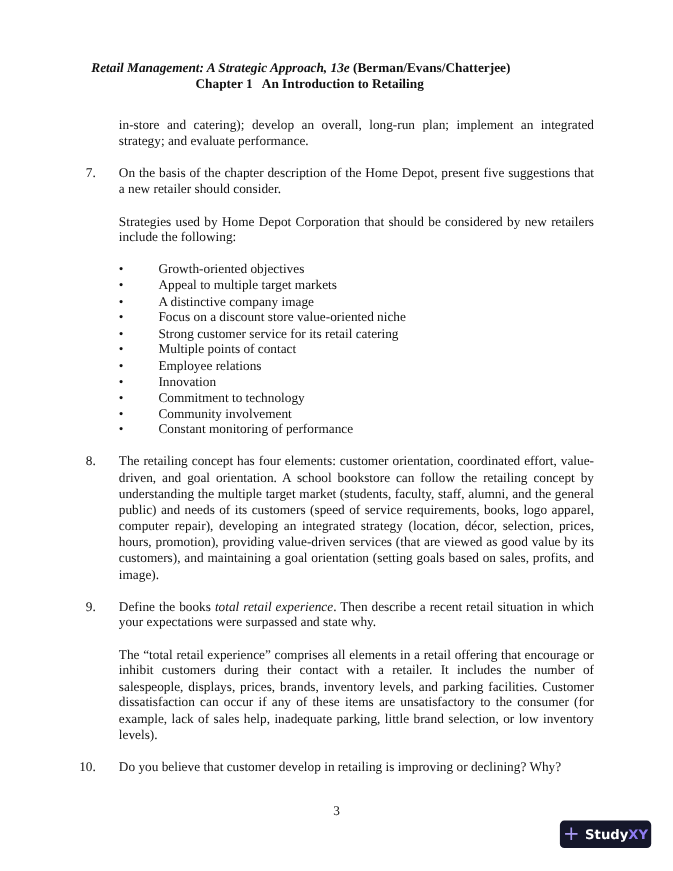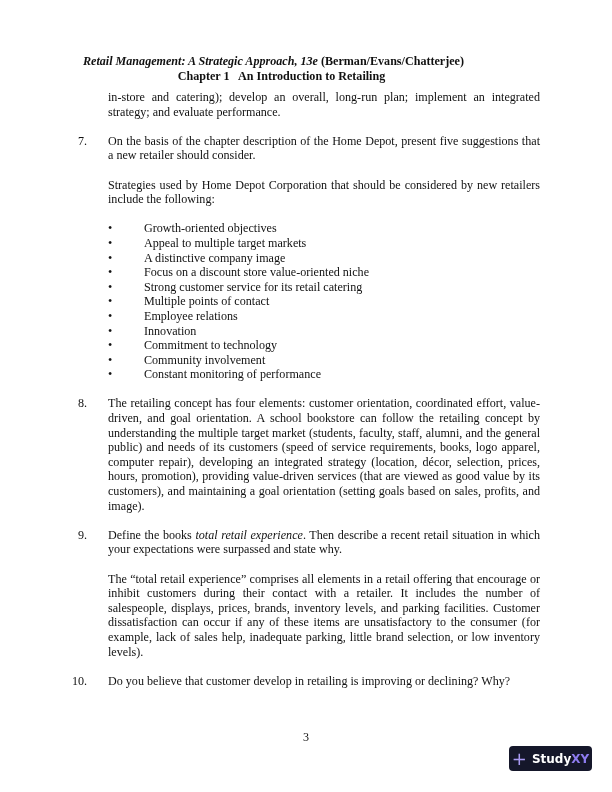--- a/index.html
+++ b/index.html
@@ -2,21 +2,21 @@
 <html><head>
   <meta charset="utf-8">
   <style>
     html, body { margin: 0; padding: 0; background: #ffffff; }
     body { width: 612px; height: 792px; position: relative; overflow: hidden;
       font-family: "Liberation Serif", "DejaVu Serif", serif; color: #111; font-size: 12.1px; }
     .header { position: absolute; top: 54px; left: 0; width: 541px; text-align: center; line-height: 14.5px; font-weight: bold; }
     .header .l1 { padding-left: 6px; }
     .header .l2 { padding-left: 22px; }
     .header i { font-style: italic; }
-    .body { position: absolute; left: 108px; top: 90px; width: 432px; line-height: 14.6px; }
+    .body { position: absolute; left: 108px; top: 106px; width: 432px; line-height: 14.6px; }
     .para { text-align: justify; margin: 0 0 14.6px 0; }
     .q { position: relative; margin: 0 0 14.6px 0; text-align: justify; }
     .qnum { position: absolute; left: -30px; top: 0; }
     .qnum.two { left: -36px; }
     ul.bullets { list-style: none; margin: 0 0 14.6px 0; padding: 0; }
     ul.bullets li { position: relative; padding-left: 36px; }
     ul.bullets li .dot { position: absolute; left: 0; top: 0; }
     .pagenum { position: absolute; top: 730px; left: 0; width: 612px; text-align: center; }
     .brand { position: absolute; left: 509px; top: 746px; width: 83px; height: 25px; background: #15172a;
       border-radius: 4px; display: flex; align-items: center; justify-content: center;

